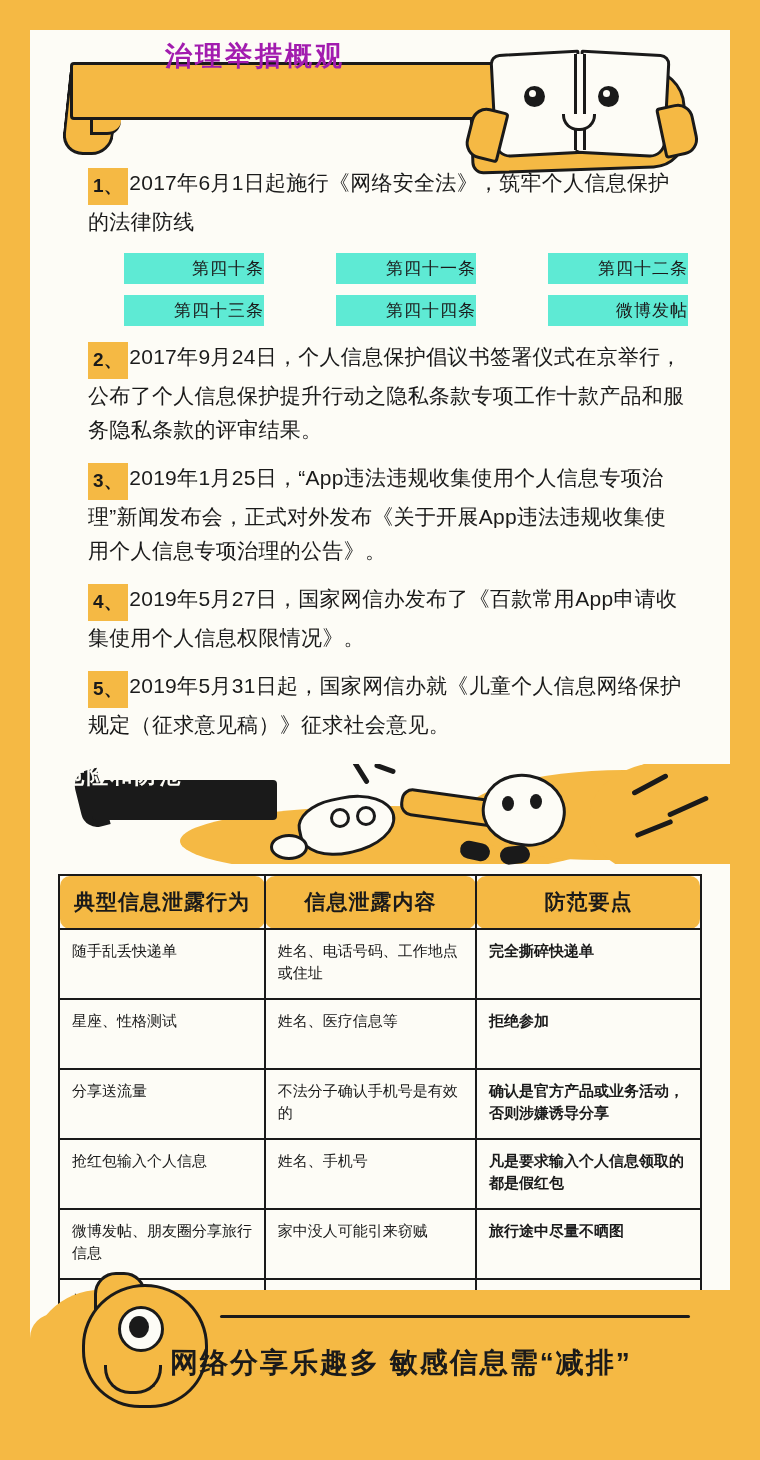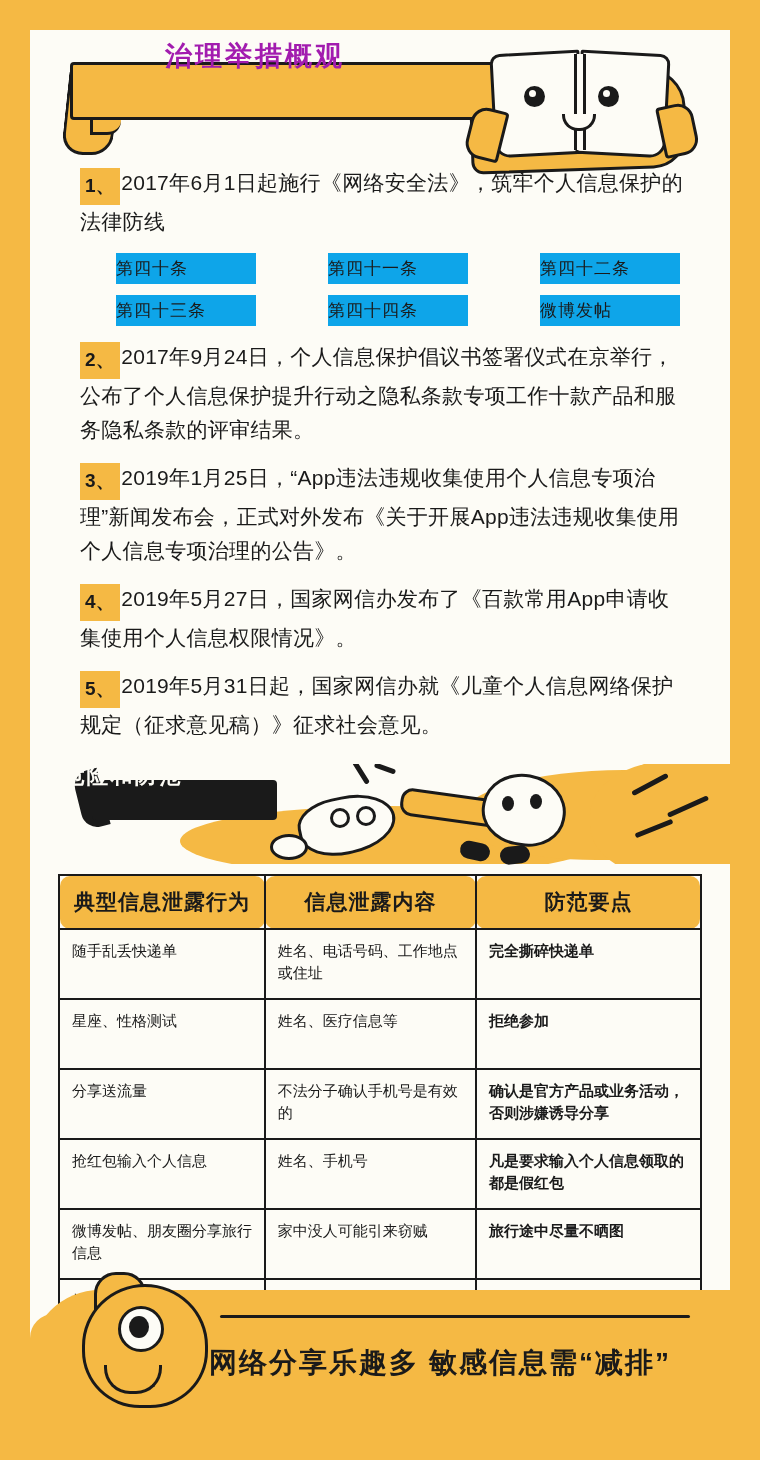--- a/index.html
+++ b/index.html
@@ -149,21 +149,21 @@
     width: 30px;
     height: 46px;
     background: #f5b944;
     border: 3px solid #1a1a1a;
   }
   .book-arm.l { left: -22px; top: 56px; border-radius: 16px 4px 4px 16px; transform: rotate(14deg); }
   .book-arm.r { left: 170px; top: 52px; border-radius: 4px 16px 16px 4px; transform: rotate(-12deg); }
 
   
   .items {
-    margin: 6px 0 0 0;
+    margin: 6px 0 0 8px;
     padding: 0 44px 0 50px;
   }
   .item {
     position: relative;
     margin-bottom: 14px;
   }
   .num-box {
     display: inline-block;
     background: #f5b944;
     padding: 1px 5px 2px 5px;
@@ -190,24 +190,24 @@
   }
   .chip-row {
     display: flex;
     justify-content: flex-start;
     margin-bottom: 11px;
   }
   .chip {
     width: 140px;
     height: 31px;
     line-height: 31px;
-    background: #0ea5e9;
+    background: #5eead4;
     color: #1a1a1a;
     font-size: 17px;
-    text-align: left;
+    text-align: right;
     letter-spacing: 1px;
   }
   .chip-gap { width: 72px; }
 
   
   .danger {
     position: relative;
     height: 118px;
   }
   .danger-bg {
@@ -397,21 +397,21 @@
     width: 180px;
     height: 60px;
     background: #f5b944;
     border-radius: 24px 24px 0 0;
   }
   .footer-text {
     position: absolute;
     left: 140px;
     bottom: 48px;
     width: 540px;
-    text-align: center;
+    text-align: left;
     font-size: 28px;
     font-weight: bold;
     color: #1a1a1a;
     letter-spacing: 2px;
   }
   .dog-head {
     position: absolute;
     left: 52px;
     bottom: 22px;
     width: 120px;

